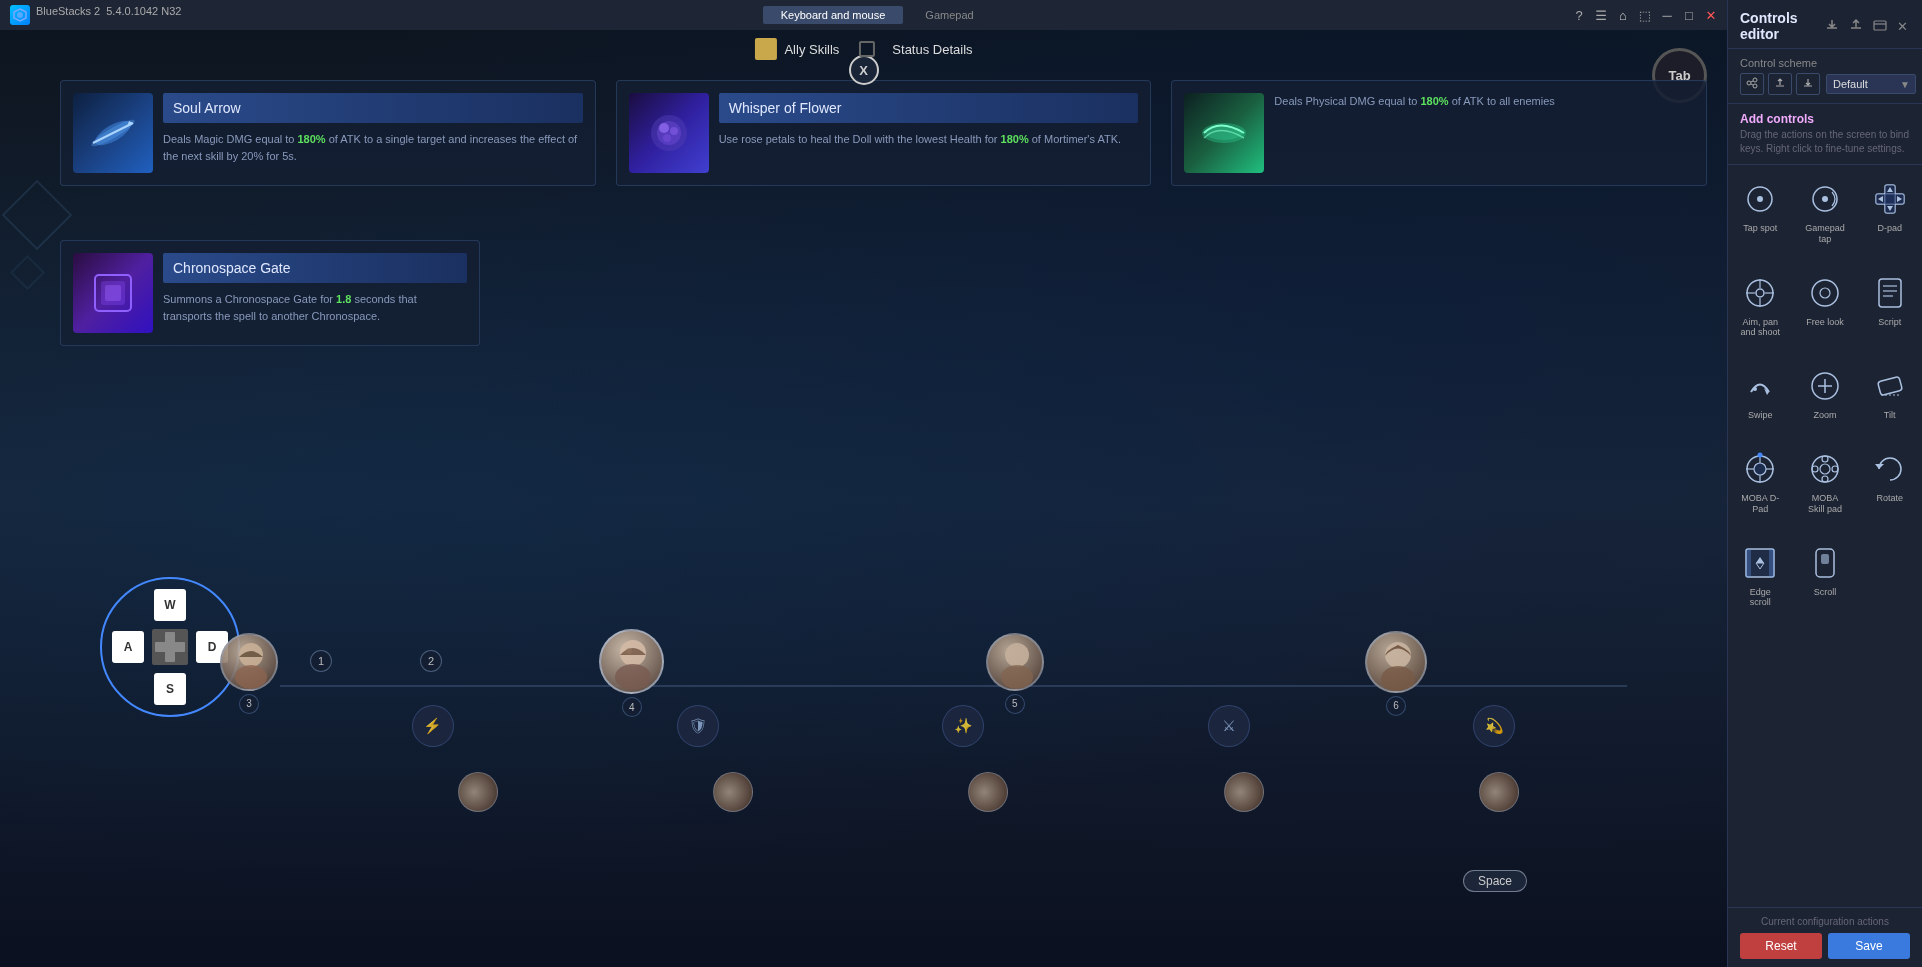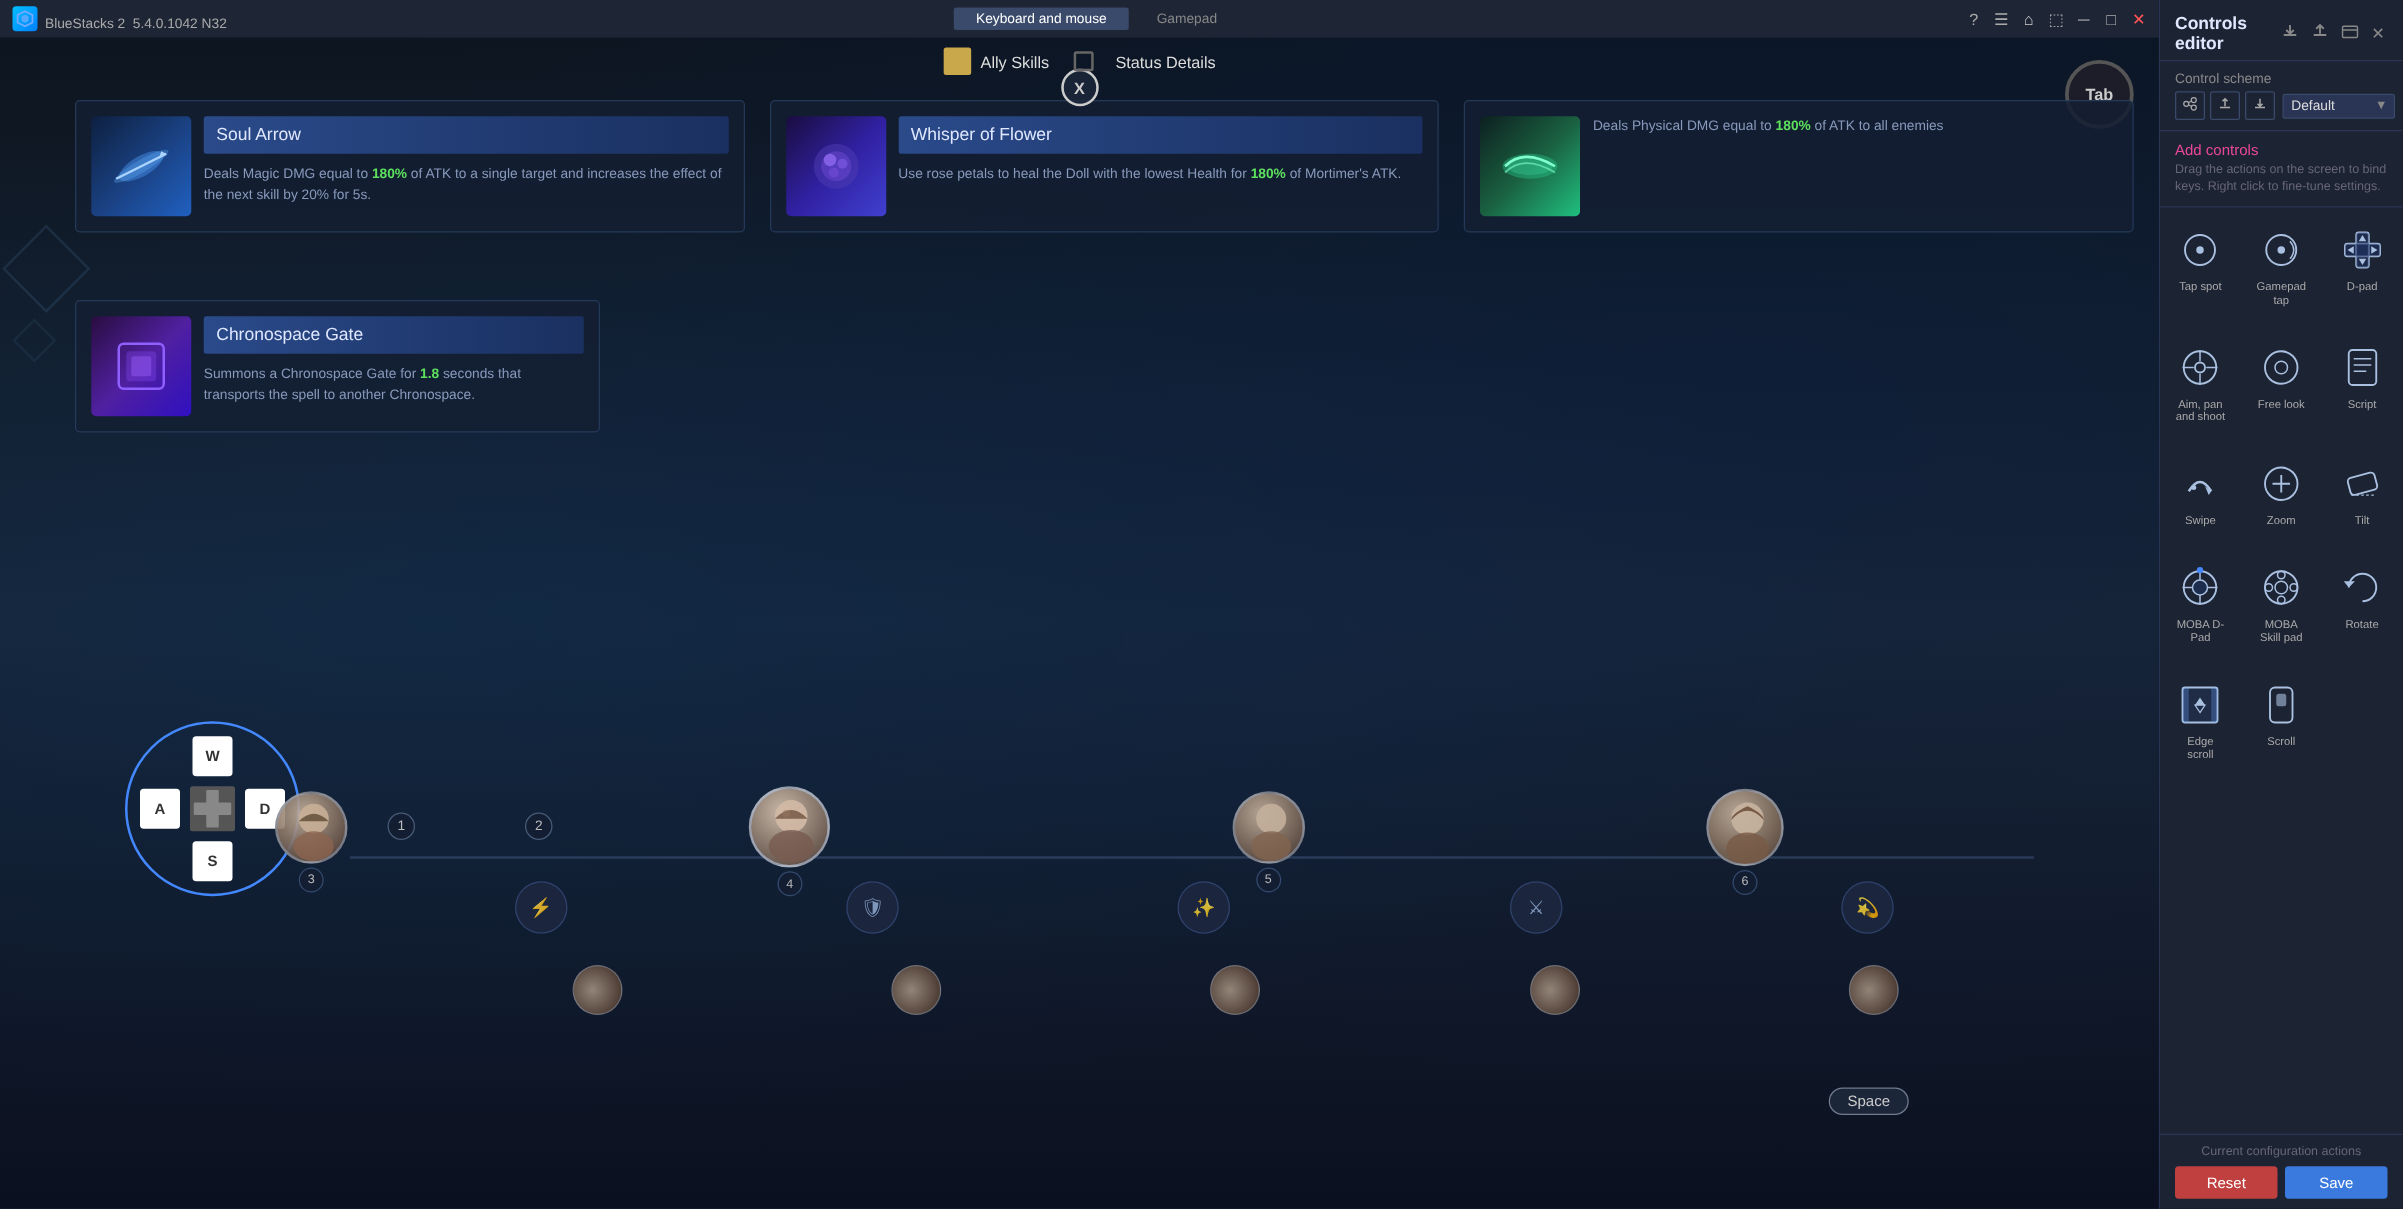--- a/index.html
+++ b/index.html
@@ -25,21 +25,21 @@
       position: absolute;
       top: 0; left: 0; right: 0;
       height: 30px;
       background: #1e2535;
       display: flex;
       align-items: center;
       z-index: 100;
     }
     .title-bar-left {
       display: flex;
-      align-items: flex-end;
+      align-items: flex-start;
       gap: 6px;
       padding: 0 10px;
     }
     .app-logo {
       width: 20px; height: 20px;
       background: linear-gradient(135deg, #00bfff, #0080ff);
       border-radius: 3px;
       display: flex; align-items: center; justify-content: center;
       font-size: 9px; color: white; font-weight: bold;
     }
@@ -370,23 +370,23 @@
       color: #888; font-size: 10px;
       margin-left: -16px;
       pointer-events: none;
     }
 
     .add-controls-section {
       padding: 8px 12px;
       border-bottom: 1px solid #2a3555;
     }
     .add-controls-title {
-      color: #ec4899;
+      color: #f0abfc;
       font-size: 12px;
-      font-weight: 400;
+      font-weight: 700;
       margin-bottom: 2px;
     }
     .add-controls-desc {
       color: #667;
       font-size: 10px;
       line-height: 1.4;
     }
 
     .controls-grid {
       display: grid;

